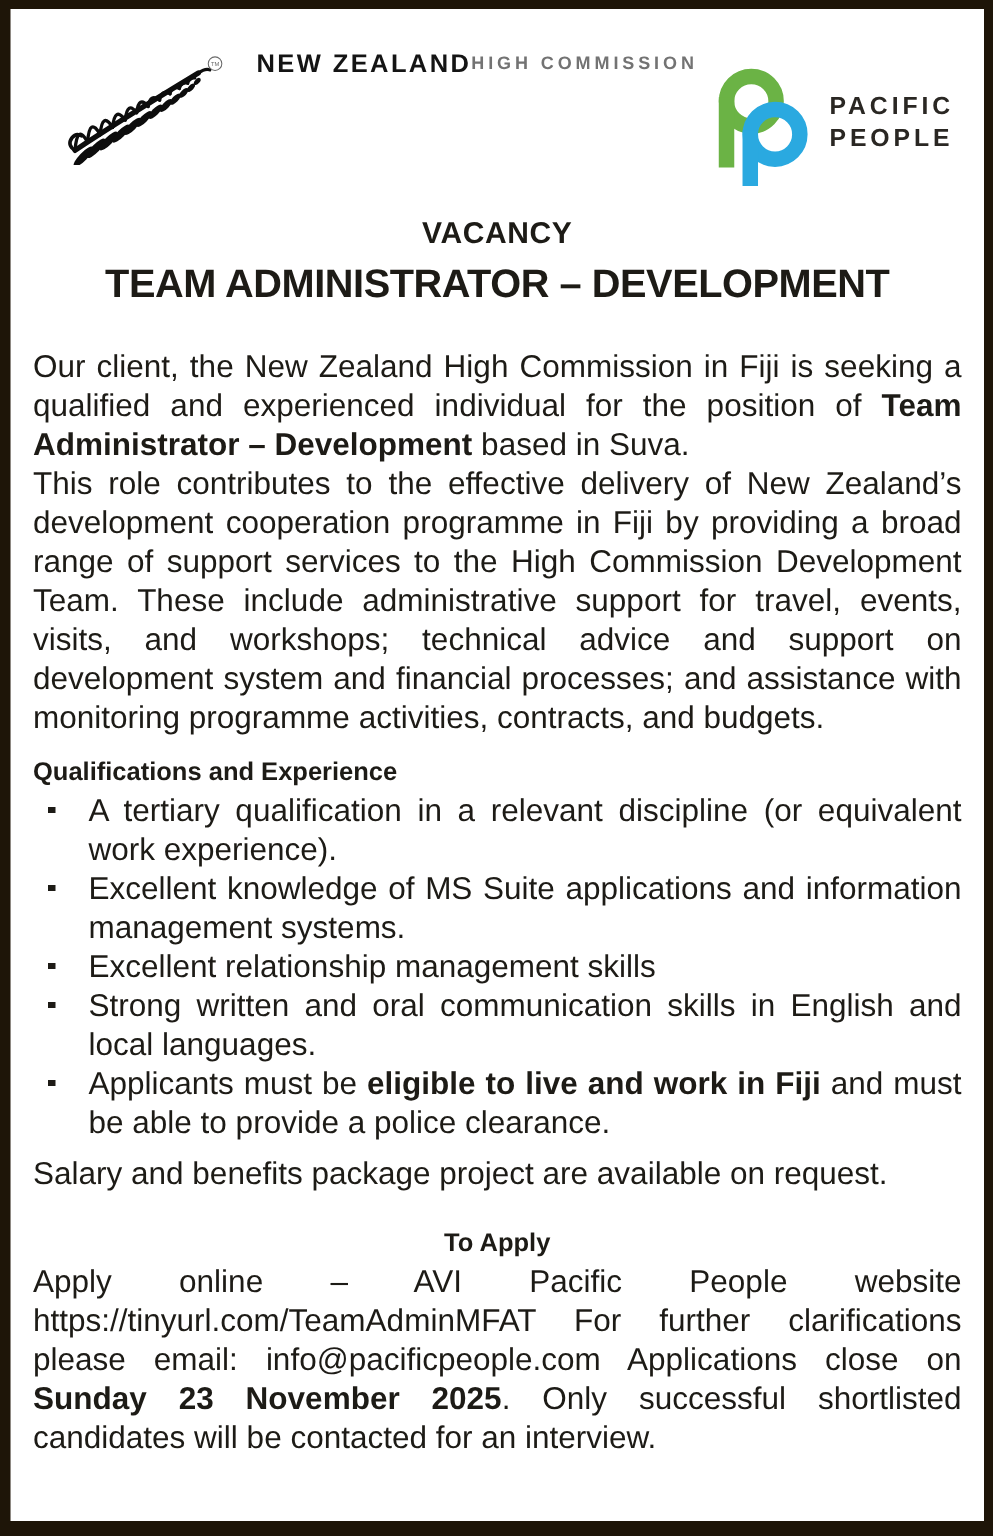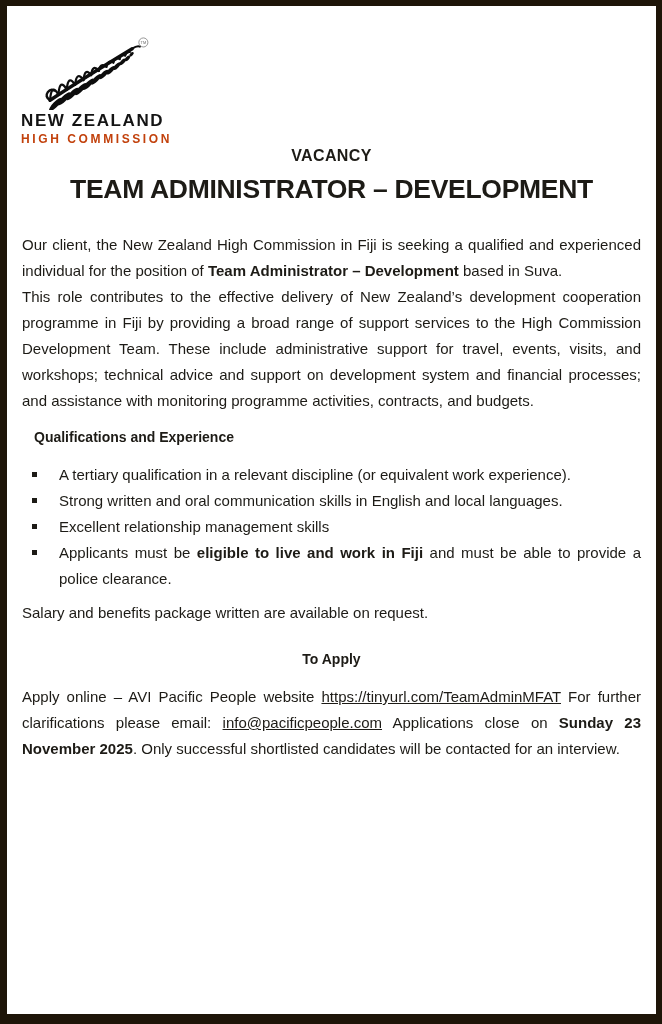--- a/index.html
+++ b/index.html
@@ -6,47 +6,47 @@
   .page{
     width:662px;height:1024px;box-sizing:border-box;position:relative;overflow:hidden;
     background:#ffffff;color:#1d1b16;
     border-style:solid;border-color:#1e1508;border-width:6px 6px 10px 7px;
     font-family:"Liberation Sans", sans-serif;
   }
   .content{padding:0 15px;}
   
   .logo-row{display:flex;justify-content:space-between;align-items:flex-start;
             padding:26px 8px 0 10px;height:112px;box-sizing:content-box;}
-  .nz-logo{display:flex;flex-direction:column;line-height:1;padding-left:4px;}
+  .nz-logo{display:flex;flex-direction:row;line-height:1;padding-left:4px;}
   .nz-title{font-weight:bold;font-size:17px;letter-spacing:1.6px;color:#141414;margin-top:2px;}
-  .nz-sub{font-weight:bold;font-size:12px;letter-spacing:2.6px;color:#c2410c;margin-top:4px;}
+  .nz-sub{font-weight:bold;font-size:12px;letter-spacing:2.6px;color:#737373;margin-top:4px;}
   .pp-logo{display:flex;align-items:center;margin-top:8px;padding-right:12px;}
   .pp-text{margin-left:12px;font-size:16.5px;letter-spacing:2.6px;line-height:21px;
            color:#2a2723;font-weight:bold;}
   
-  .vacancy{text-align:center;font-weight:bold;font-size:16px;letter-spacing:0.4px;
+  .vacancy{text-align:center;font-weight:bold;font-size:20px;letter-spacing:0.4px;
            line-height:20px;margin-top:2px;}
   .title{text-align:center;font-weight:bold;font-size:26.5px;letter-spacing:-0.3px;
          line-height:30px;margin-top:8px;}
   
-  .bt{font-size:15px;line-height:26px;text-align:justify;margin:0;}
+  .bt{font-size:21px;line-height:26px;text-align:justify;margin:0;}
   .p1{margin-top:28px;}
   .p2{}
-  .sec-h{font-weight:bold;font-size:14px;line-height:26px;margin:12px;}
+  .sec-h{font-weight:bold;font-size:17px;line-height:26px;margin:0;}
   .qual-h{margin-top:10px;}
   .bullets{margin:0;padding:0;list-style:none;}
   .bullet{display:flex;}
   .bullet .marker-cell{flex:none;width:37px;padding-left:10px;box-sizing:border-box;}
   .bullet .sq{display:inline-block;width:4.5px;height:4.5px;background:#1d1b16;
               vertical-align:middle;margin-top:-3px;}
   .bullet .btxt{flex:1;}
   .salary{margin-top:8px;}
   .apply-h{margin-top:20px;text-align:center;}
   .b{font-weight:bold;}
-  .u{text-decoration:underline;}
+  .u{}
   .link{color:#1d1b16;cursor:pointer;}
 </style>
 </head>
 <body>
 
 <div class="page">
 
   <div class="logo-row">
 
     <div class="nz-logo">
@@ -83,52 +83,70 @@
         </g>
         <g>
           <circle cx="144" cy="15" r="6.5" fill="none" stroke="#6a6a6a" stroke-width="1"></circle>
           <text x="144" y="17.3" font-size="5.5" text-anchor="middle" fill="#6a6a6a" font-family="Liberation Sans, sans-serif">TM</text>
         </g>
       </svg>
       <div class="nz-title">NEW ZEALAND</div>
       <div class="nz-sub">HIGH COMMISSION</div>
     </div>
 
+    <div class="pp-logo">
+      <svg width="72" height="84" viewBox="0 0 102 122">
+        <g fill="none" stroke-width="15">
+          <circle cx="45" cy="40" r="24" stroke="#6bb345"></circle>
+          <path d="M21 36 L21 104" stroke="#6bb345"></path>
+          <circle cx="68" cy="72" r="24" stroke="#2aa9e0"></circle>
+          <path d="M44 68 L44 122" stroke="#2aa9e0"></path>
+        </g>
+      </svg>
+      <div class="pp-text">
+        <div>PACIFIC</div>
+        <div>PEOPLE</div>
+      </div>
+    </div>
   </div>
 
   <div class="vacancy">VACANCY</div>
   <div class="title">TEAM ADMINISTRATOR – DEVELOPMENT</div>
 
   <div class="content">
 
     <p class="bt p1"><span>Our client, the New Zealand High Commission in Fiji is seeking a qualified and experienced individual for the position of </span><span class="b">Team Administrator – Development</span><span> based in Suva.</span></p>
 
     <p class="bt p2"><span>This role contributes to the effective delivery of New Zealand’s development cooperation programme in Fiji by providing a broad range of support services to the High Commission Development Team. These include administrative support for travel, events, visits, and workshops; technical advice and support on development system and financial processes; and assistance with monitoring programme activities, contracts, and budgets.</span></p>
 
     <p class="sec-h qual-h">Qualifications and Experience</p>
 
     <ul class="bullets">
       <li class="bullet bt">
         <span class="marker-cell"><span class="sq"></span></span>
         <span class="btxt bt"><span>A tertiary qualification in a relevant discipline (or equivalent work experience).</span></span>
       </li>
       <li class="bullet bt">
         <span class="marker-cell"><span class="sq"></span></span>
-        <span class="btxt bt"><span>Strong written and oral communication skills in English and local languages.</span></span>
+        <span class="btxt bt"><span>Excellent knowledge of MS Suite applications and information management systems.</span></span>
       </li>
       <li class="bullet bt">
         <span class="marker-cell"><span class="sq"></span></span>
         <span class="btxt bt"><span>Excellent relationship management skills</span></span>
       </li>
       <li class="bullet bt">
         <span class="marker-cell"><span class="sq"></span></span>
+        <span class="btxt bt"><span>Strong written and oral communication skills in English and local languages.</span></span>
+      </li>
+      <li class="bullet bt">
+        <span class="marker-cell"><span class="sq"></span></span>
         <span class="btxt bt"><span>Applicants must be </span><span class="b">eligible to live and work in Fiji</span><span> and must be able to provide a police clearance.</span></span>
       </li>
     </ul>
 
-    <p class="bt salary">Salary and benefits package written are available on request.</p>
+    <p class="bt salary">Salary and benefits package project are available on request.</p>
 
     <p class="sec-h apply-h">To Apply</p>
 
     <p class="bt"><span>Apply online – AVI Pacific People website </span><span class="u link">https://tinyurl.com/TeamAdminMFAT</span><span> For further clarifications please email: </span><span class="u link">info@pacificpeople.com</span><span>  Applications close on </span><span class="b">Sunday 23 November 2025</span><span>. Only successful shortlisted candidates will be contacted for an interview.</span></p>
 
   </div>
 </div>
 
 </body></html>

